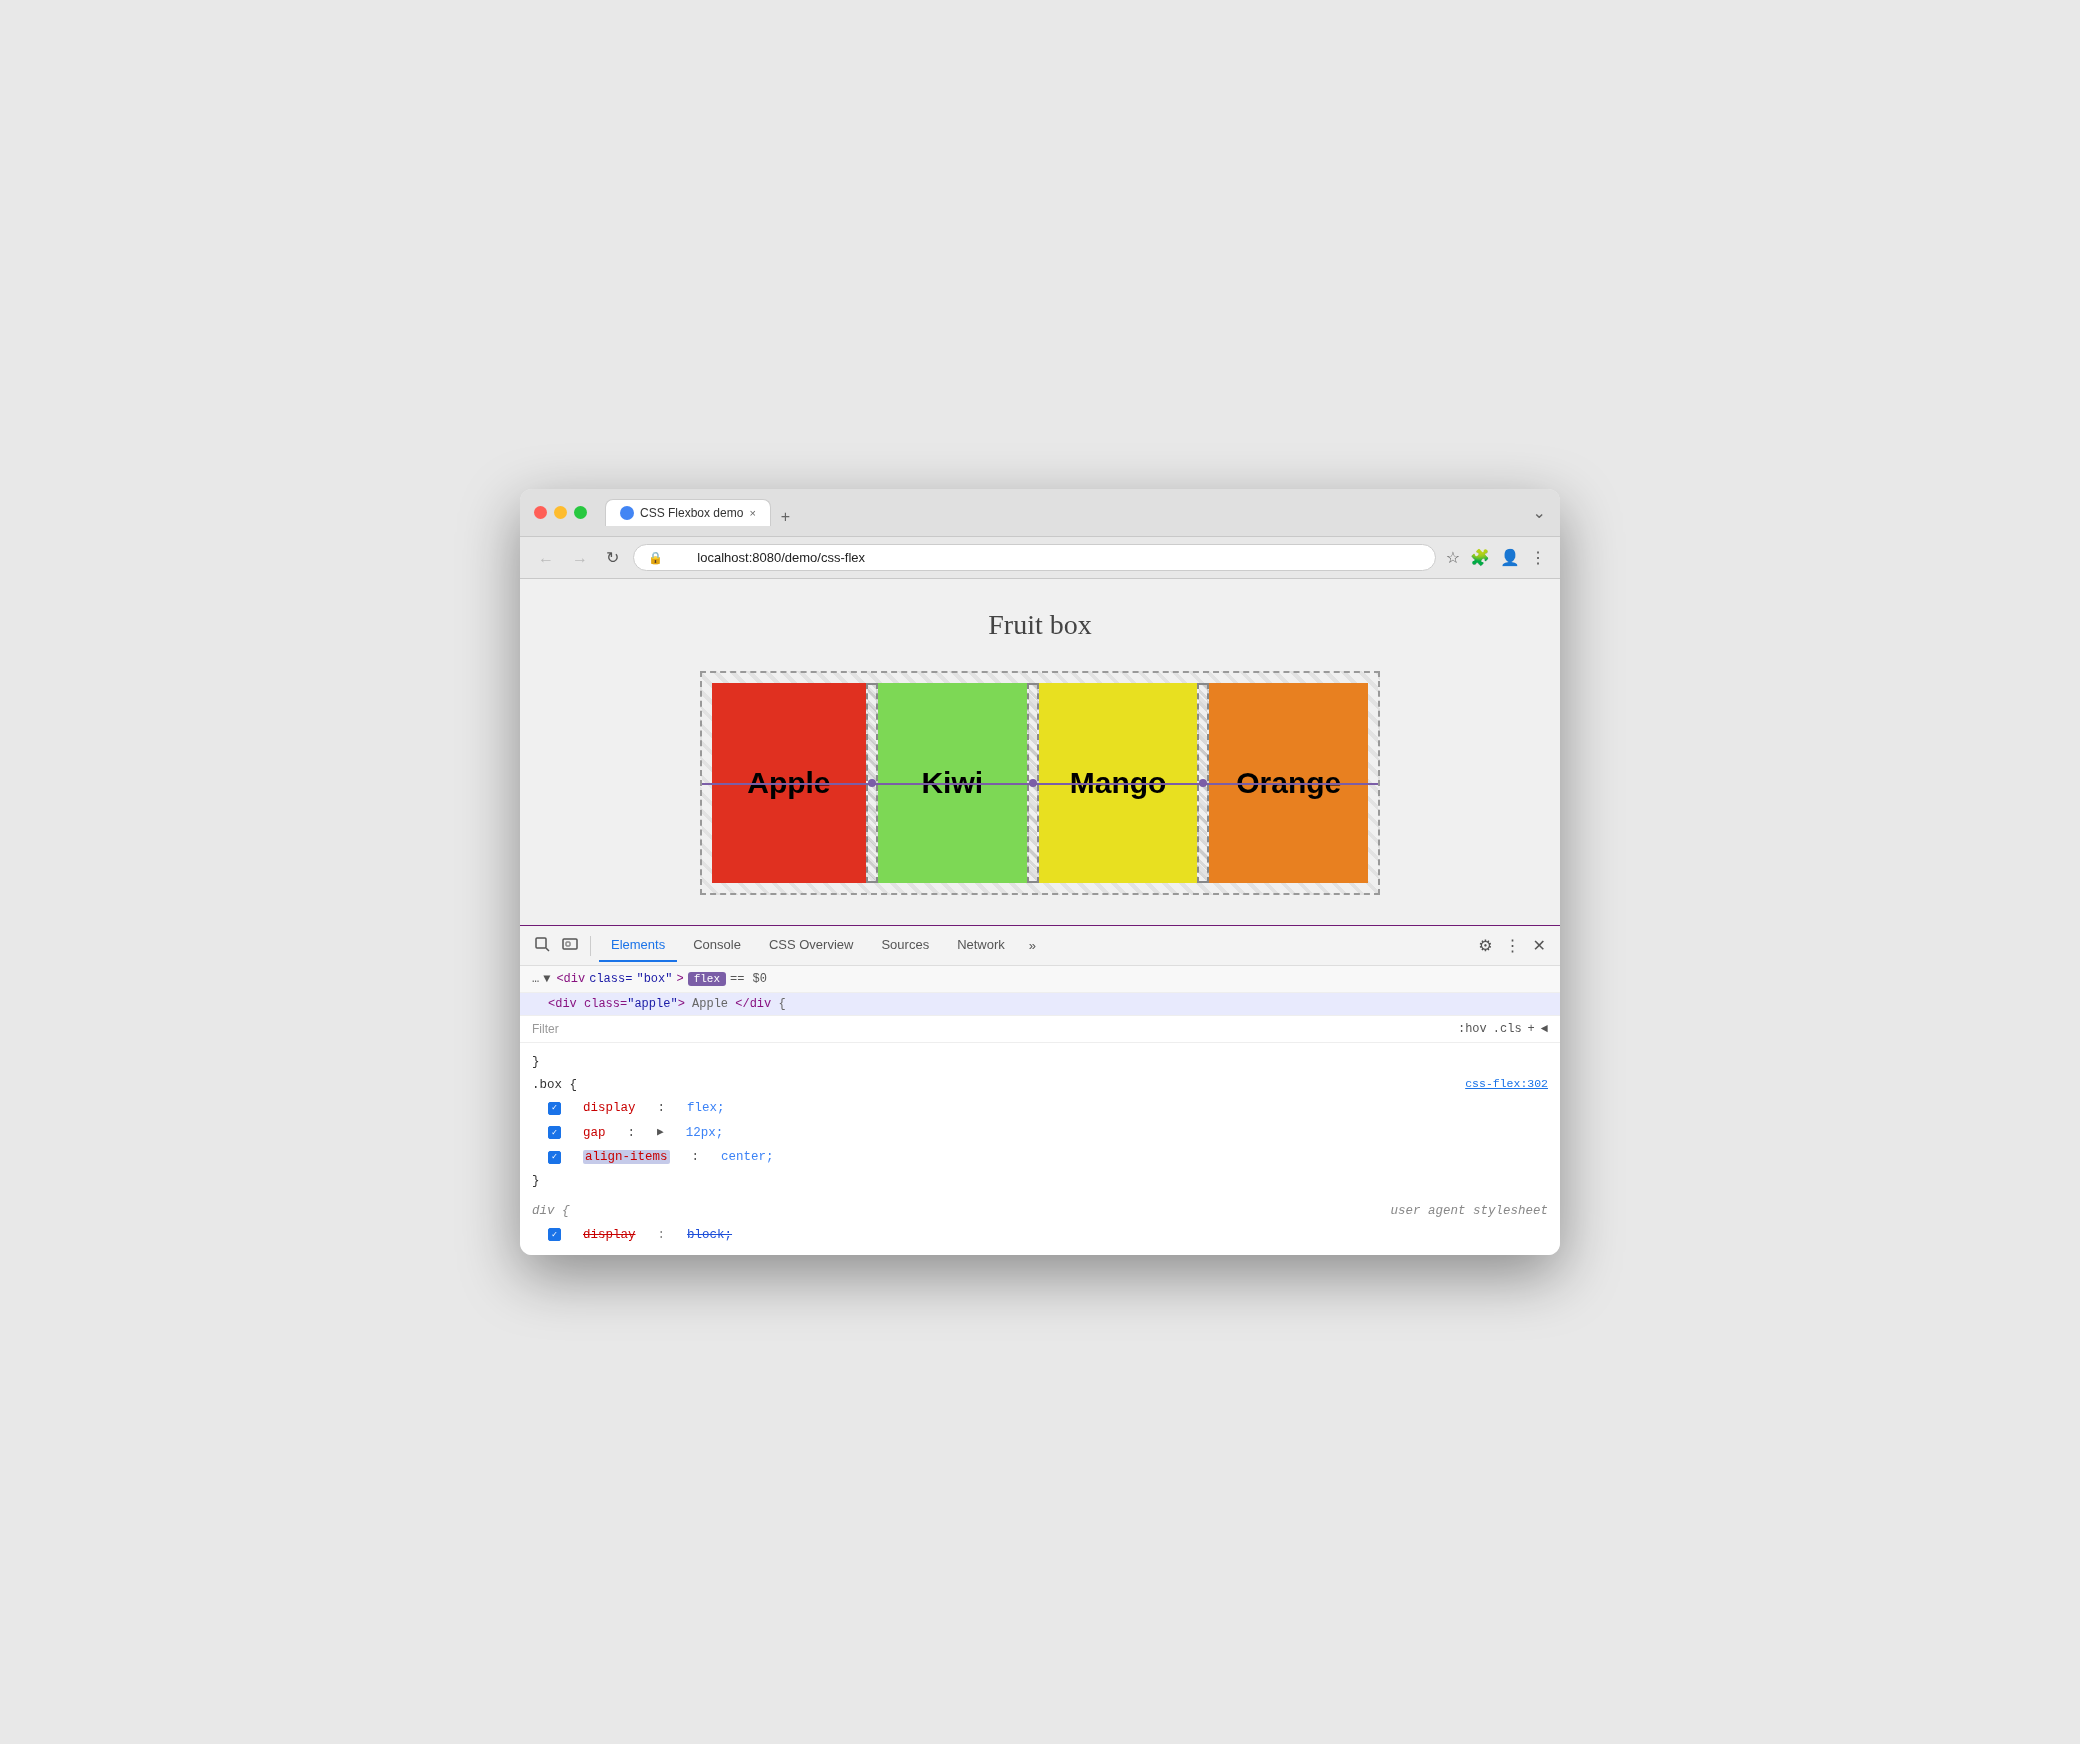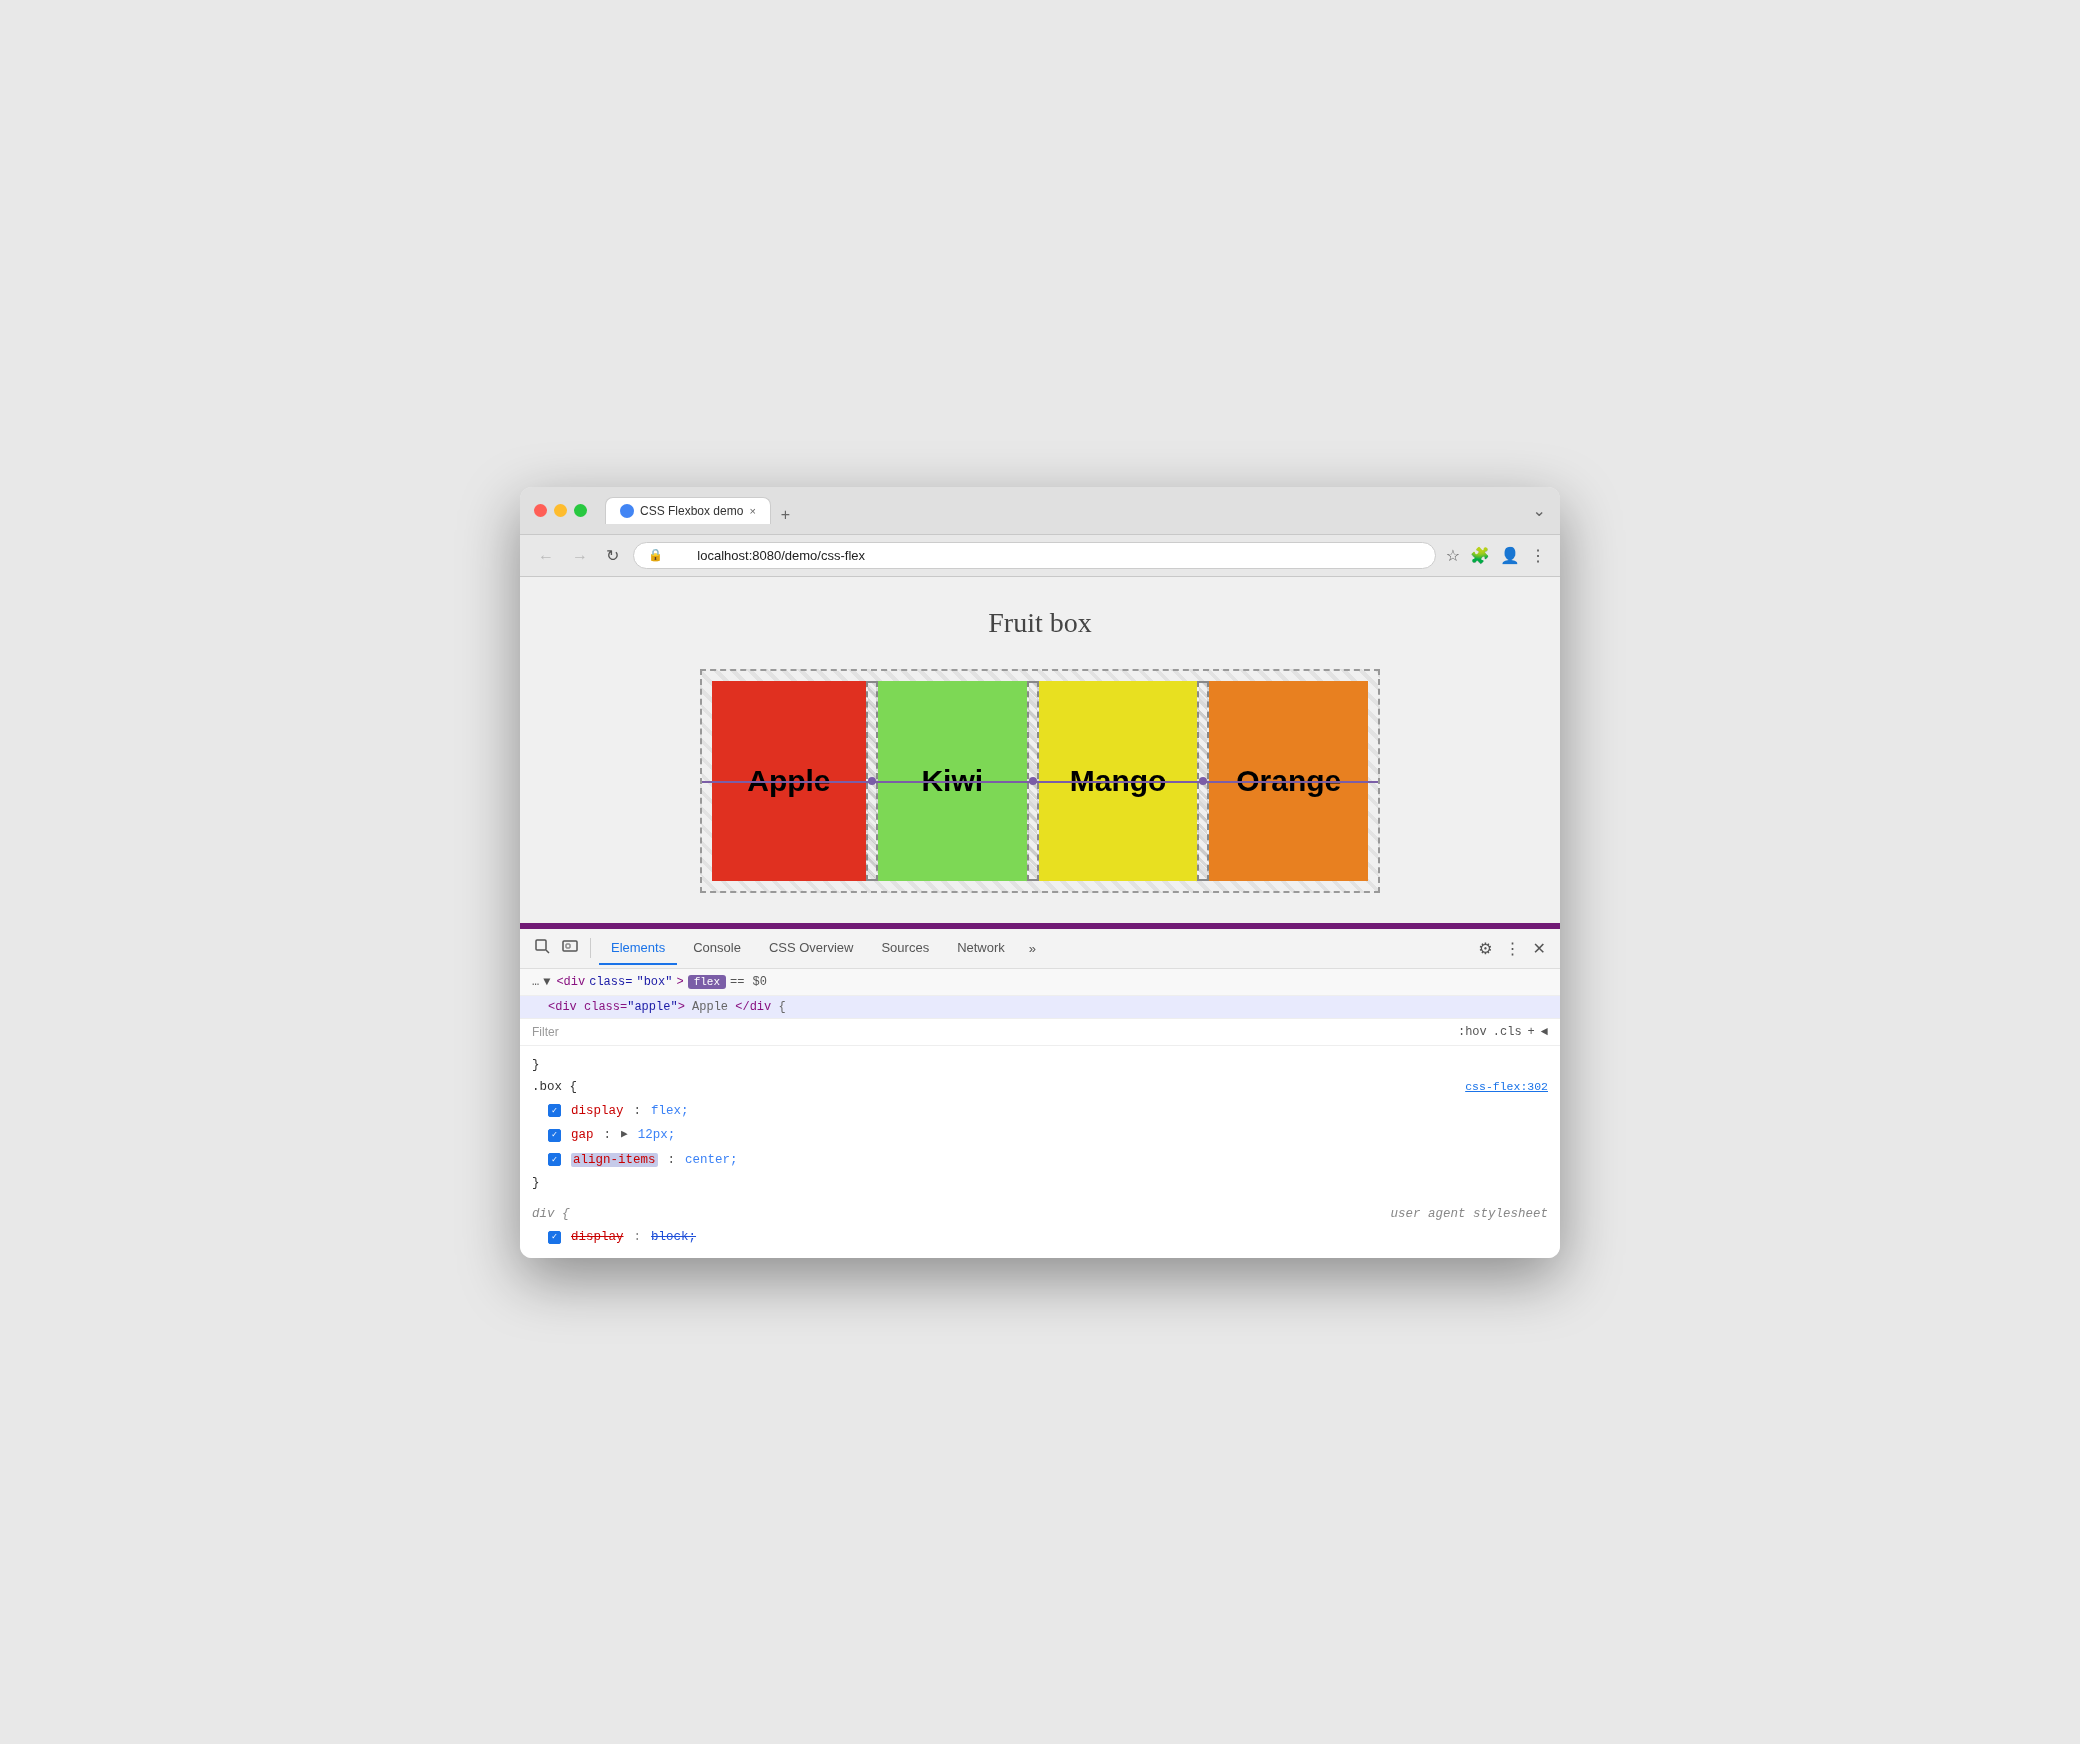--- a/index.html
+++ b/index.html
@@ -225,21 +225,21 @@
       top: 50%;
       height: 2px;
       background: #7b5ea7;
       z-index: 1;
       pointer-events: none;
     }
 
     
     .devtools {
       background: #fff;
-      border-top: 6px solid #701a75;
+      border-top: 1px solid #701a75;
     }
     .devtools-toolbar {
       background: #f3f3f3;
       border-bottom: 1px solid #ddd;
       padding: 0 10px;
       display: flex;
       align-items: center;
       gap: 4px;
       height: 40px;
     }
@@ -356,21 +356,21 @@
     .css-rule-source {
       float: right;
       color: #1a73e8;
       text-decoration: underline;
       font-size: 11.5px;
       cursor: pointer;
     }
     .css-rule-row {
       display: flex;
       align-items: center;
-      gap: 10px;
+      gap: 22px;
       padding: 1px 16px;
     }
     .css-checkbox {
       width: 13px;
       height: 13px;
       background: #1a73e8;
       border: 1px solid #1a73e8;
       border-radius: 2px;
       display: flex;
       align-items: center;

